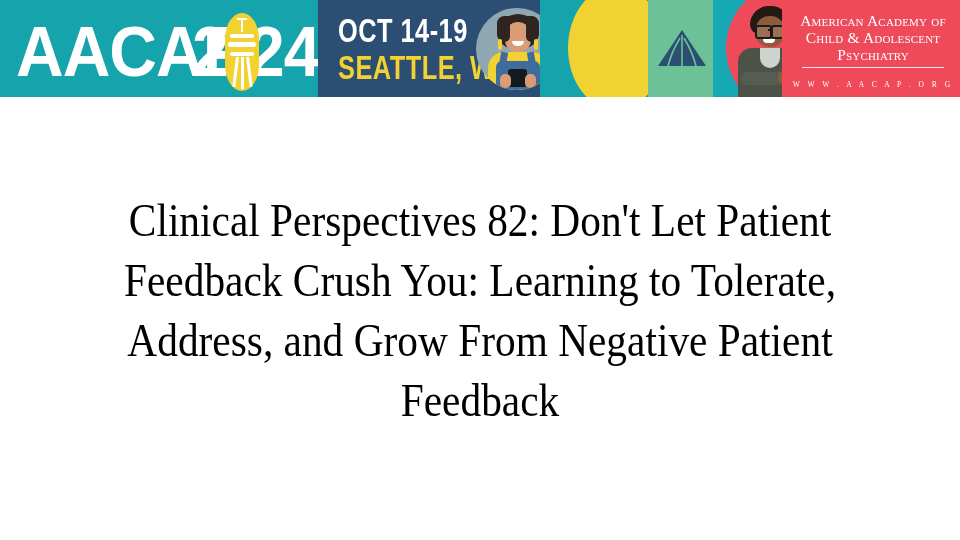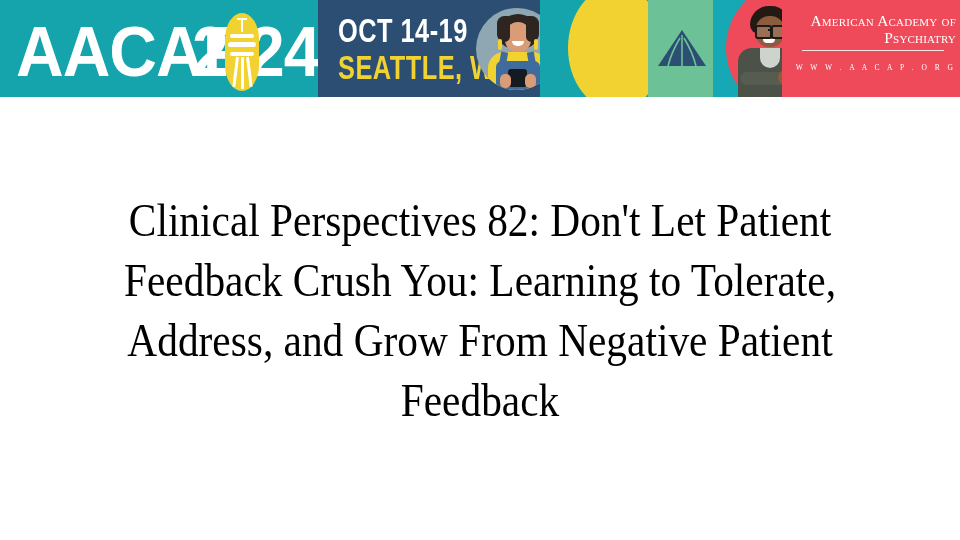--- a/index.html
+++ b/index.html
@@ -241,21 +241,21 @@
   #panel-logo {
     left: 782px;
     width: 178px;
     background: #ef4a5a;
   }
   #logo-lockup {
     position: absolute;
     left: 790px;
     top: 12px;
     width: 166px;
-    text-align: right;
+    text-align: center;
     color: #ffffff;
   }
   .logo-line {
     font-family: "Liberation Serif", serif;
     font-variant: small-caps;
     font-weight: normal;
     font-size: 15.5px;
     line-height: 17px;
     letter-spacing: 0.2px;
     white-space: nowrap;
@@ -365,20 +365,21 @@
       <span class="pb" id="pb-bridge"></span>
       <span class="pb" id="pb-body"></span>
       <span class="pb" id="pb-shirt"></span>
       <span class="pb" id="pb-arm-l"></span>
       <span class="pb" id="pb-hand"></span>
     </div>
 
     <div class="panel" id="panel-logo"></div>
     <div id="logo-lockup">
       <div class="logo-line" id="logo-line-1">American Academy of</div>
+      <div class="logo-line" id="logo-line-2">Child &amp; Adolescent</div>
       <div class="logo-line" id="logo-line-3">Psychiatry</div>
       <div id="logo-rule"></div>
       <div id="logo-url">W W W . A A C A P . O R G</div>
     </div>
 
   </div>
 
   <div id="title-block">
     <h1 id="slide-title">Clinical Perspectives 82: Don't Let Patient Feedback Crush You: Learning to Tolerate, Address, and Grow From Negative Patient Feedback</h1>
   </div>

